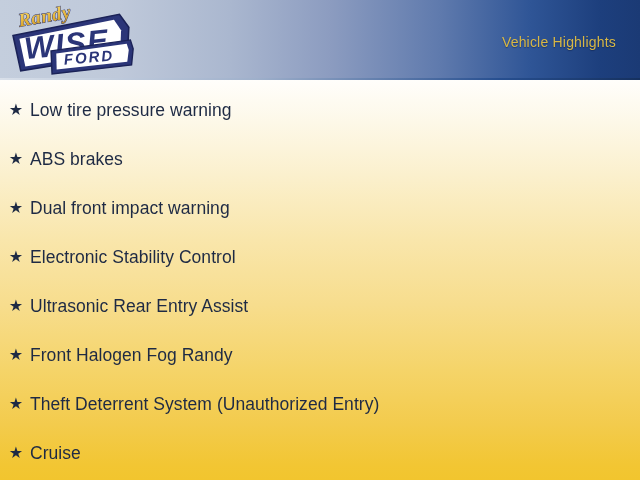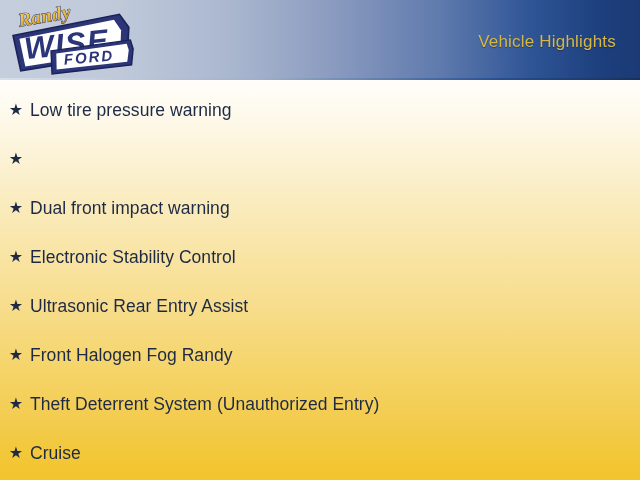--- a/index.html
+++ b/index.html
@@ -46,21 +46,21 @@
     bottom: 0;
     width: 640px;
     height: 2px;
     background: linear-gradient(to right, #d9e0ea, #9fb0cb 40%, #274f90 78%, #16315f);
   }
 
   .header-title {
     position: absolute;
     right: 24px;
     top: 29px;
-    font-size: 17px;
+    font-size: 14px;
     line-height: 26px;
     letter-spacing: 0.2px;
     color: #d8b845;
     white-space: nowrap;
     text-shadow: 0 1px 1px rgba(10, 25, 60, 0.45);
   }
 
   
   .logo {
     position: absolute;
@@ -173,20 +173,21 @@
   </div>
 
   <div class="content">
     <ul class="list" id="highlights-list">
         <li class="list-item" style="top: 18px;">
           <span class="bullet-star">★</span>
           <span class="item-label">Low tire pressure warning</span>
         </li>
         <li class="list-item" style="top: 67px;">
           <span class="bullet-star">★</span>
+          <span class="item-label">ABS brakes</span>
         </li>
         <li class="list-item" style="top: 116px;">
           <span class="bullet-star">★</span>
           <span class="item-label">Dual front impact warning</span>
         </li>
         <li class="list-item" style="top: 165px;">
           <span class="bullet-star">★</span>
           <span class="item-label">Electronic Stability Control</span>
         </li>
         <li class="list-item" style="top: 214px;">

